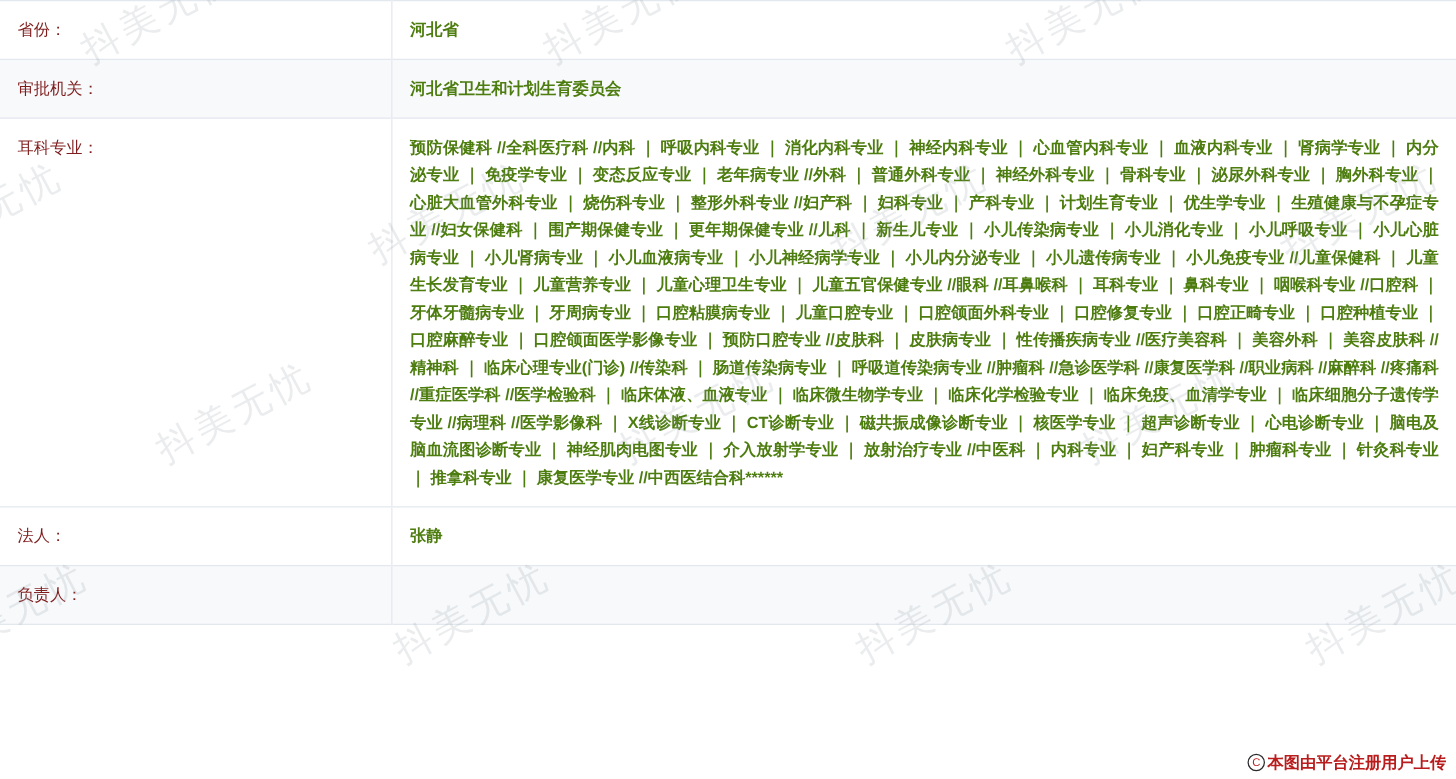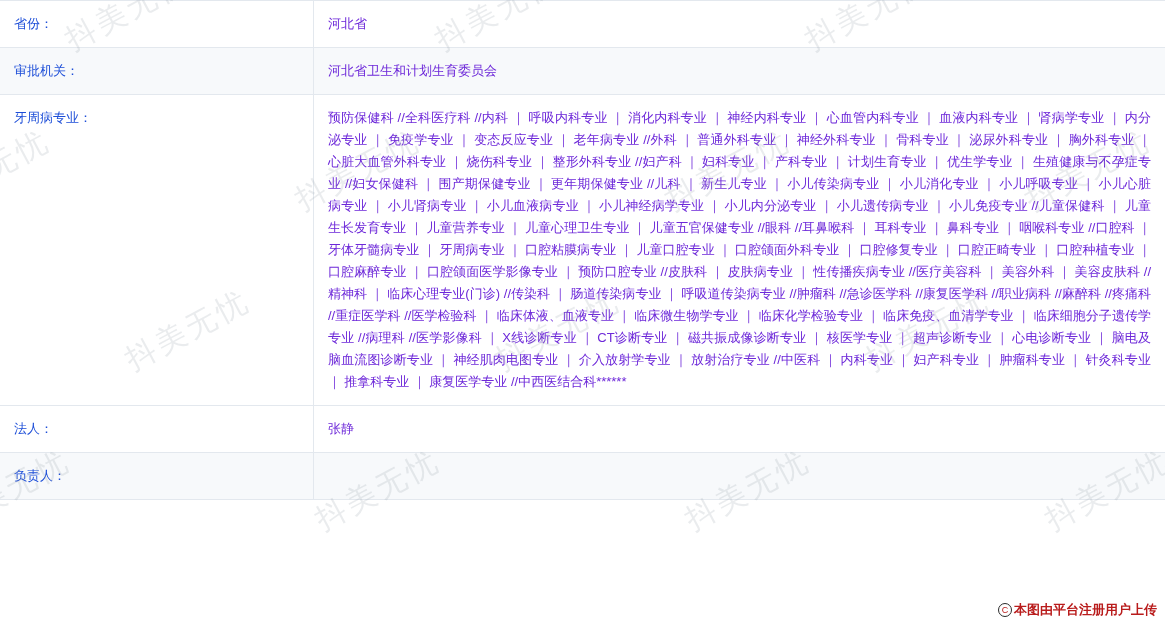--- a/index.html
+++ b/index.html
@@ -27,27 +27,28 @@
     border-bottom: 1px solid #e3e8ee;
   }
   .table td {
     vertical-align: top;
     padding: 12px 14px;
     border-right: 1px solid #e3e8ee;
     line-height: 22px;
   }
   td.label {
     width: 285px;
-    color: #1d4ed8;
+    color: #7f1d1d;
     font-weight: normal;
     background: transparent;
   }
   td.value {
-    color: #6d28d9;
+    color: #4d7c0f;
     border-right: none;
+    font-weight: bold;
   }
   tr.alt {
     background: #f7f9fb;
     margin-left: 20px;
   }
   tr.plain {
     background: #ffffff;
   }
   .depts {
     line-height: 22px;
@@ -124,21 +125,21 @@
   <tbody>
     <tr class="plain topline">
       <td class="label">省份：</td>
       <td class="value">河北省</td>
     </tr>
     <tr class="alt">
       <td class="label">审批机关：</td>
       <td class="value">河北省卫生和计划生育委员会</td>
     </tr>
     <tr class="plain">
-      <td class="label">牙周病专业：</td>
+      <td class="label">耳科专业：</td>
       <td class="value depts">预防保健科 //全科医疗科 //内科 ｜ 呼吸内科专业 ｜ 消化内科专业 ｜ 神经内科专业 ｜ 心血管内科专业 ｜ 血液内科专业 ｜ 肾病学专业 ｜ 内分泌专业 ｜ 免疫学专业 ｜ 变态反应专业 ｜ 老年病专业 //外科 ｜ 普通外科专业 ｜ 神经外科专业 ｜ 骨科专业 ｜ 泌尿外科专业 ｜ 胸外科专业 ｜ 心脏大血管外科专业 ｜ 烧伤科专业 ｜ 整形外科专业 //妇产科 ｜ 妇科专业 ｜ 产科专业 ｜ 计划生育专业 ｜ 优生学专业 ｜ 生殖健康与不孕症专业 //妇女保健科 ｜ 围产期保健专业 ｜ 更年期保健专业 //儿科 ｜ 新生儿专业 ｜ 小儿传染病专业 ｜ 小儿消化专业 ｜ 小儿呼吸专业 ｜ 小儿心脏病专业 ｜ 小儿肾病专业 ｜ 小儿血液病专业 ｜ 小儿神经病学专业 ｜ 小儿内分泌专业 ｜ 小儿遗传病专业 ｜ 小儿免疫专业 //儿童保健科 ｜ 儿童生长发育专业 ｜ 儿童营养专业 ｜ 儿童心理卫生专业 ｜ 儿童五官保健专业 //眼科 //耳鼻喉科 ｜ 耳科专业 ｜ 鼻科专业 ｜ 咽喉科专业 //口腔科 ｜ 牙体牙髓病专业 ｜ 牙周病专业 ｜ 口腔粘膜病专业 ｜ 儿童口腔专业 ｜ 口腔颌面外科专业 ｜ 口腔修复专业 ｜ 口腔正畸专业 ｜ 口腔种植专业 ｜ 口腔麻醉专业 ｜ 口腔颌面医学影像专业 ｜ 预防口腔专业 //皮肤科 ｜ 皮肤病专业 ｜ 性传播疾病专业 //医疗美容科 ｜ 美容外科 ｜ 美容皮肤科 //精神科 ｜ 临床心理专业(门诊) //传染科 ｜ 肠道传染病专业 ｜ 呼吸道传染病专业 //肿瘤科 //急诊医学科 //康复医学科 //职业病科 //麻醉科 //疼痛科 //重症医学科 //医学检验科 ｜ 临床体液、血液专业 ｜ 临床微生物学专业 ｜ 临床化学检验专业 ｜ 临床免疫、血清学专业 ｜ 临床细胞分子遗传学专业 //病理科 //医学影像科 ｜ X线诊断专业 ｜ CT诊断专业 ｜ 磁共振成像诊断专业 ｜ 核医学专业 ｜ 超声诊断专业 ｜ 心电诊断专业 ｜ 脑电及脑血流图诊断专业 ｜ 神经肌肉电图专业 ｜ 介入放射学专业 ｜ 放射治疗专业 //中医科 ｜ 内科专业 ｜ 妇产科专业 ｜ 肿瘤科专业 ｜ 针灸科专业 ｜ 推拿科专业 ｜ 康复医学专业 //中西医结合科******</td>
     </tr>
     <tr class="plain">
       <td class="label">法人：</td>
       <td class="value">张静</td>
     </tr>
     <tr class="alt">
       <td class="label">负责人：</td>
       <td class="value"></td>
     </tr>

